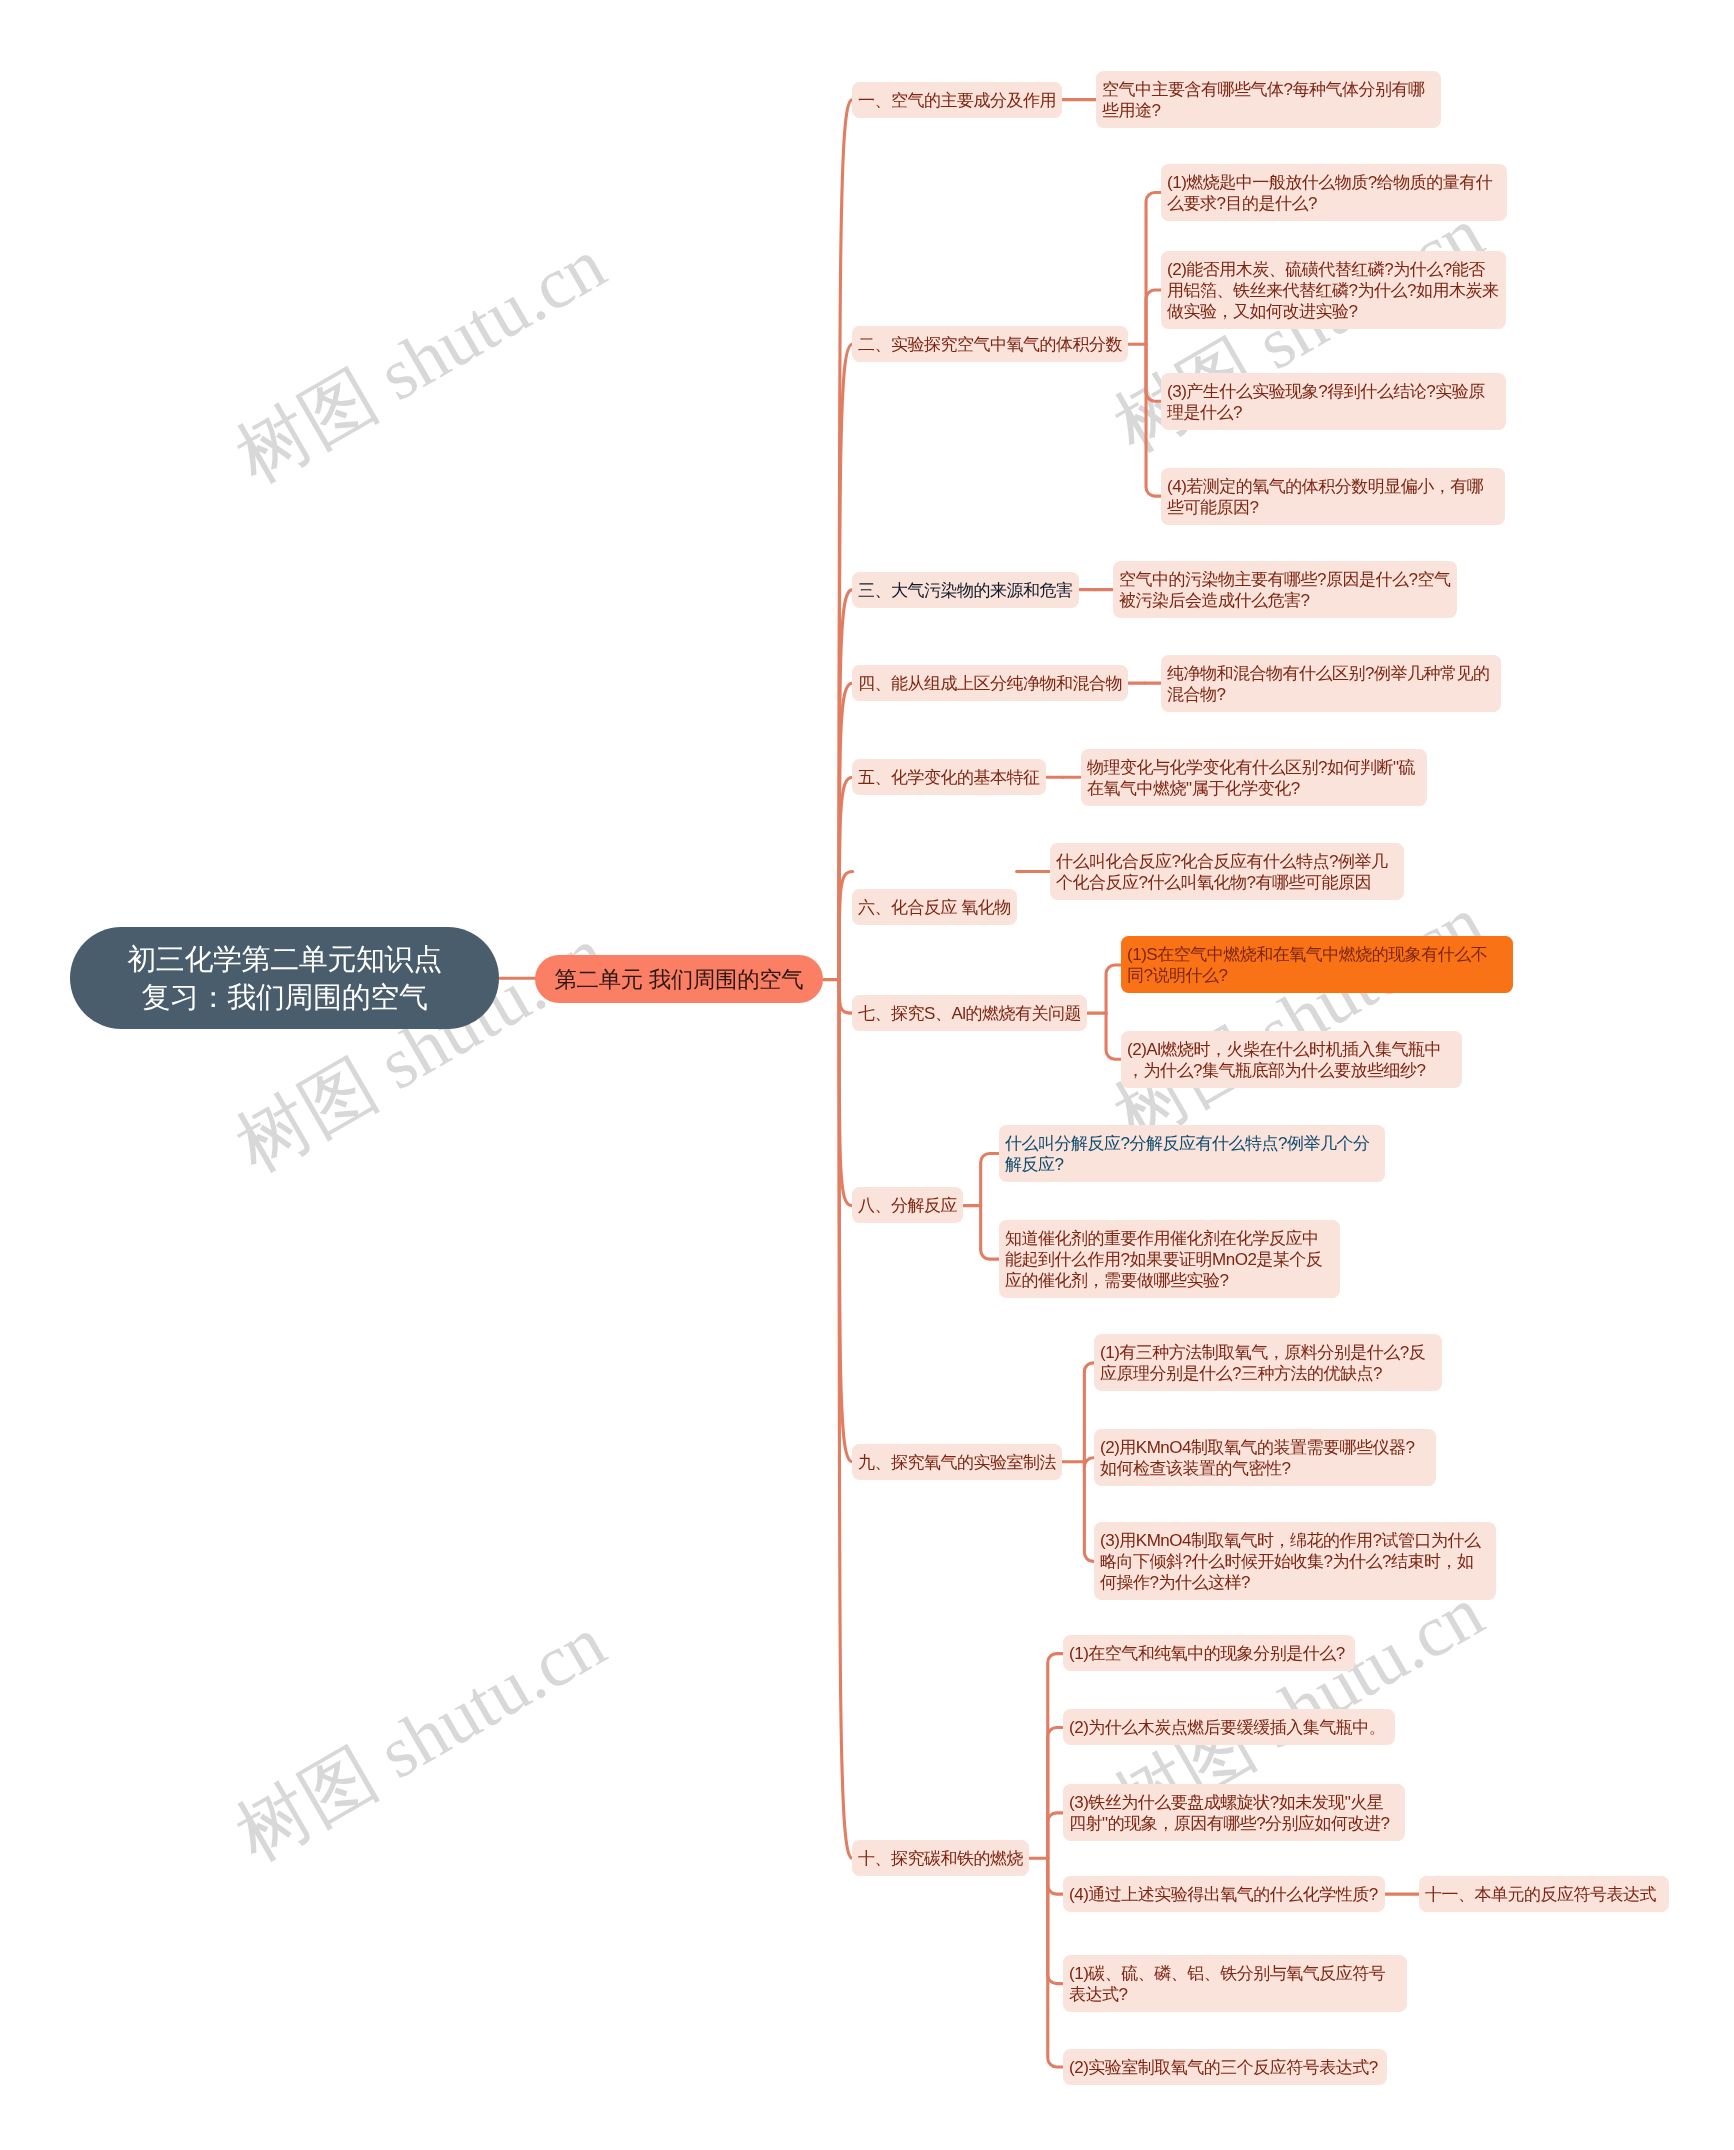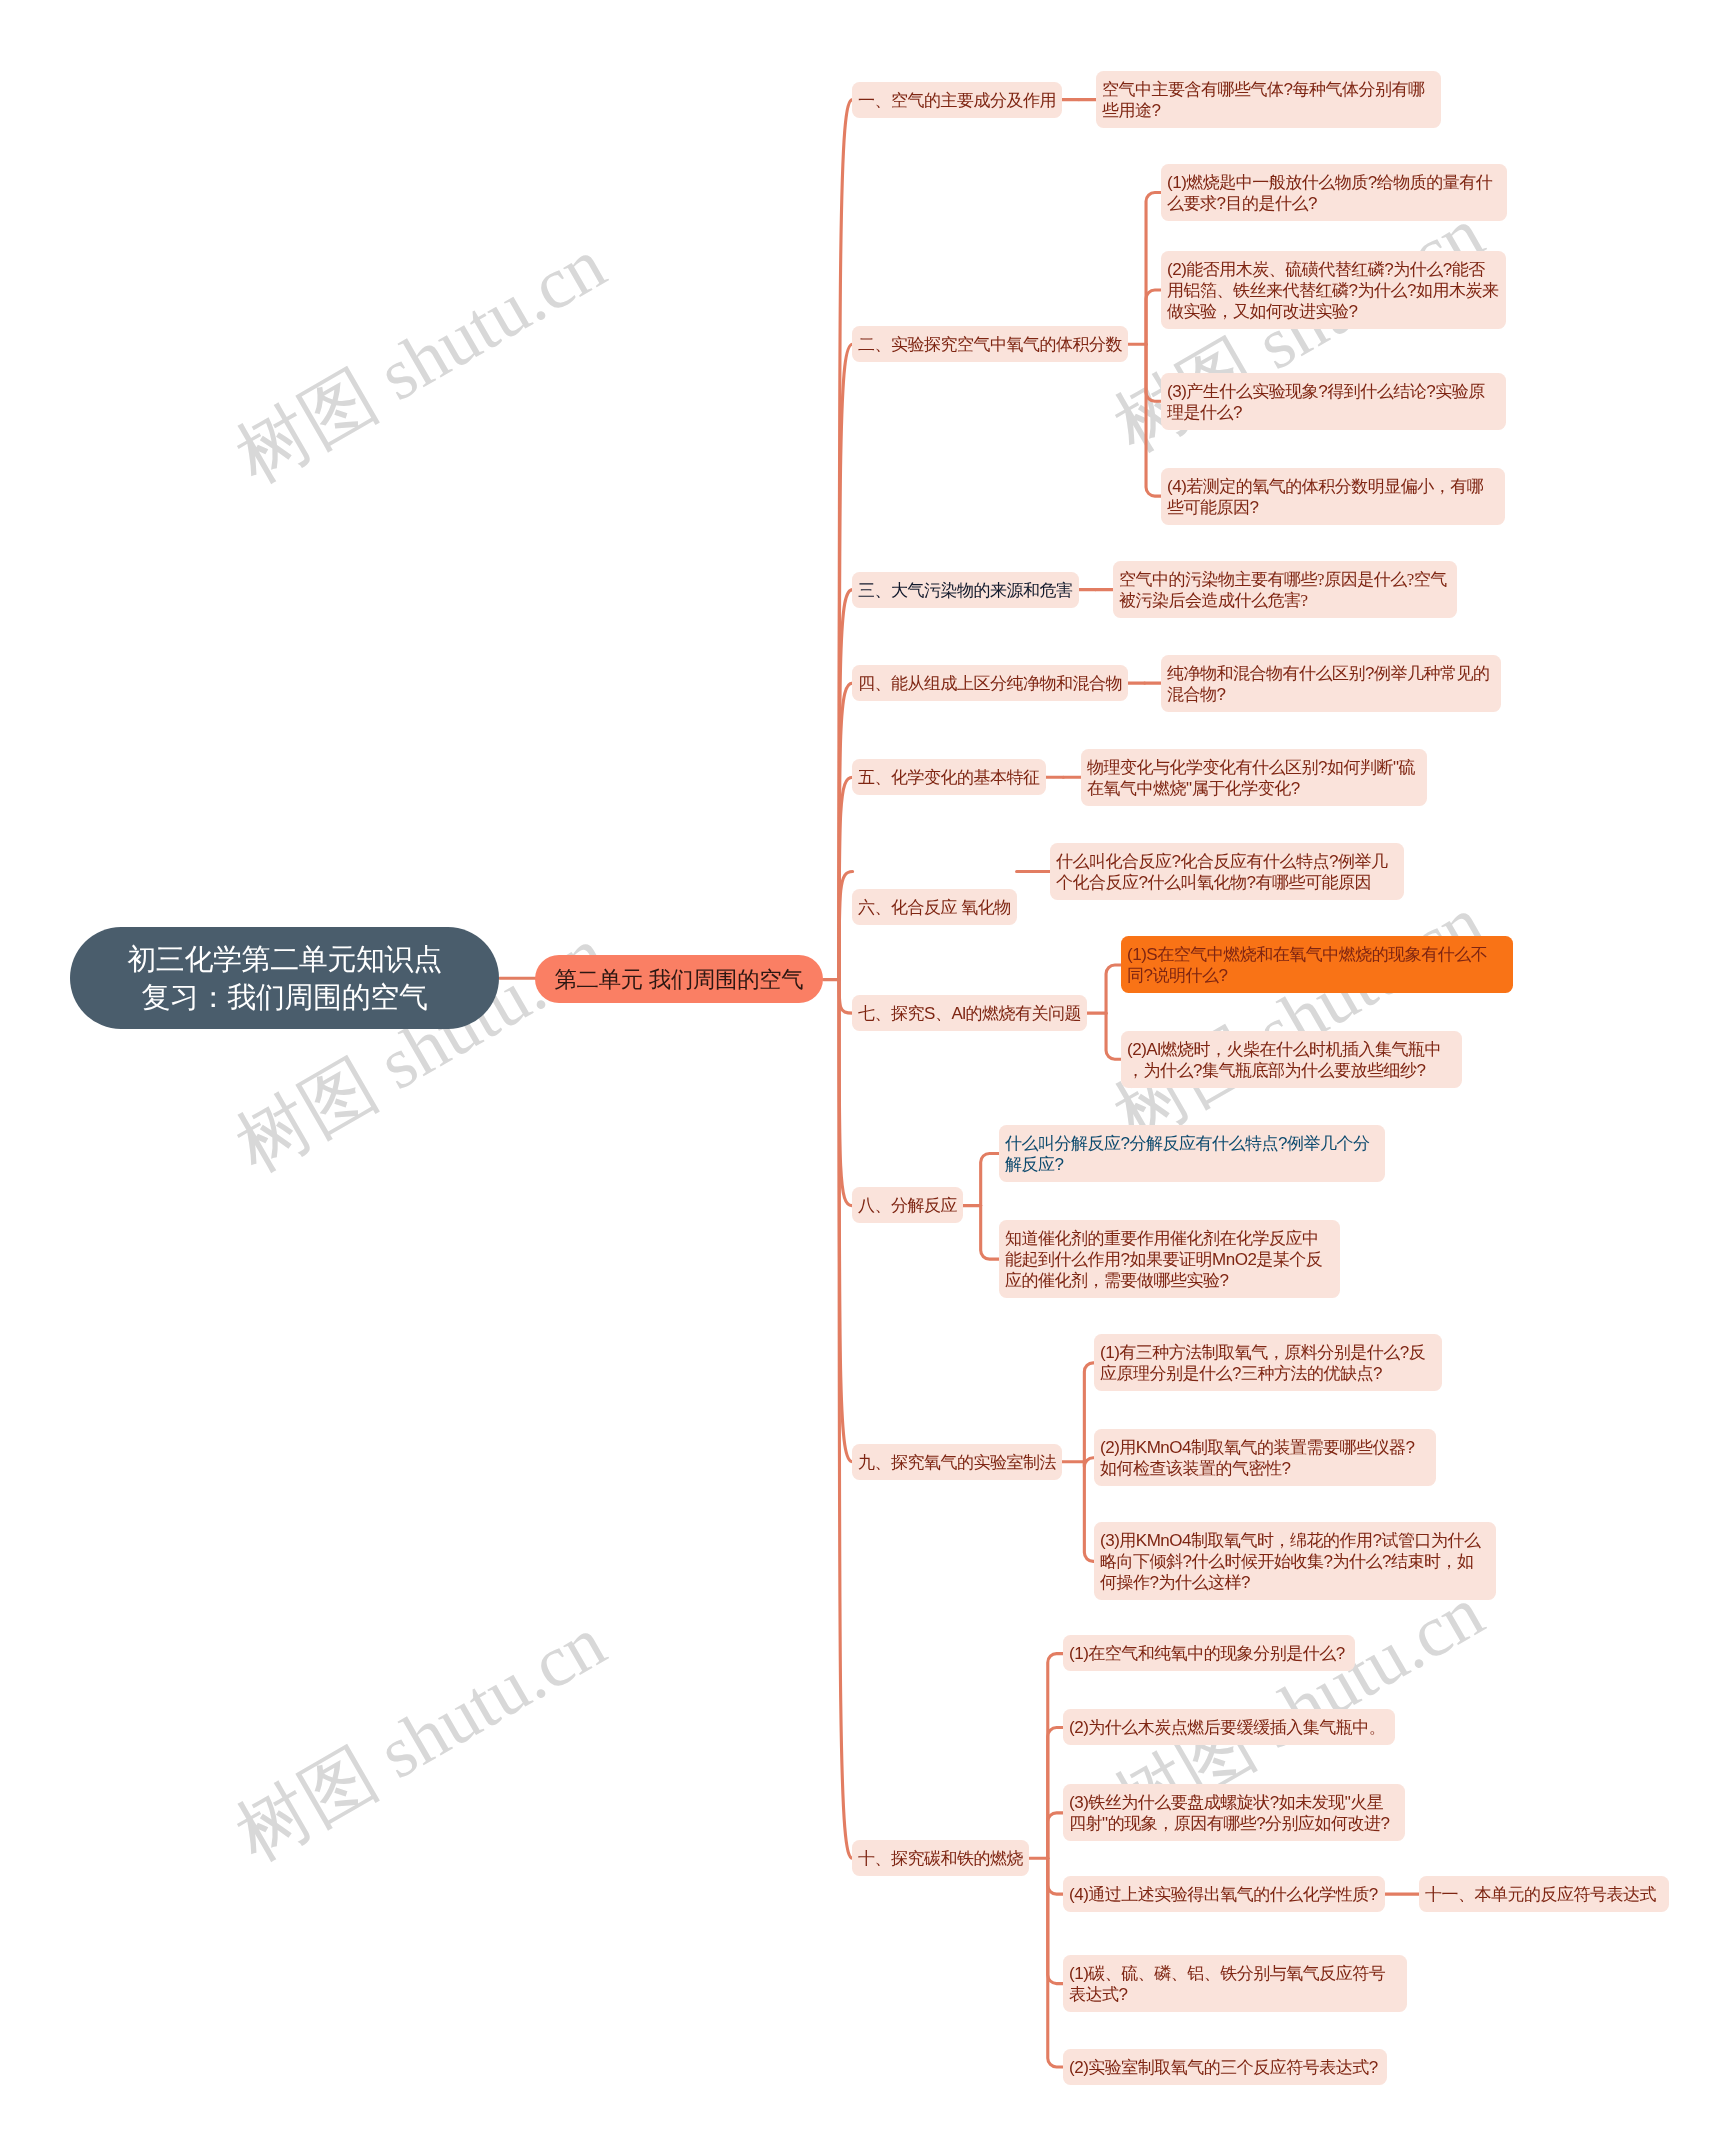--- a/index.html
+++ b/index.html
@@ -85,21 +85,21 @@
   <div id="main-node" style="left: 535px; top: 955px; width: 288px; height: 48px; background: rgb(250, 127, 100); color: rgb(44, 23, 18);">第二单元 我们周围的空气</div>
   <div id="nodes">
       <div class="nd l1" style="left: 852px; background: rgb(250, 227, 219); color: rgb(126, 37, 18); top: 82px;">一、空气的主要成分及作用</div>
       <div class="nd l2" style="left: 1096px; background: rgb(250, 227, 219); color: rgb(126, 37, 18); width: 345px; top: 71px;">空气中主要含有哪些气体?每种气体分别有哪些用途?</div>
       <div class="nd l1" style="left: 852px; background: rgb(250, 227, 219); color: rgb(126, 37, 18); top: 326px;">二、实验探究空气中氧气的体积分数</div>
       <div class="nd l2" style="left: 1161px; background: rgb(250, 227, 219); color: rgb(126, 37, 18); width: 346px; top: 164px;">(1)燃烧匙中一般放什么物质?给物质的量有什么要求?目的是什么?</div>
       <div class="nd l2" style="left: 1161px; background: rgb(250, 227, 219); color: rgb(126, 37, 18); width: 345px; top: 251px;">(2)能否用木炭、硫磺代替红磷?为什么?能否用铝箔、铁丝来代替红磷?为什么?如用木炭来做实验，又如何改进实验?</div>
       <div class="nd l2" style="left: 1161px; background: rgb(250, 227, 219); color: rgb(126, 37, 18); width: 345px; top: 373px;">(3)产生什么实验现象?得到什么结论?实验原理是什么?</div>
       <div class="nd l2" style="left: 1161px; background: rgb(250, 227, 219); color: rgb(126, 37, 18); width: 344px; top: 468px;">(4)若测定的氧气的体积分数明显偏小，有哪些可能原因?</div>
       <div class="nd l1" style="left: 852px; background: rgb(250, 227, 219); color: #0f172a; top: 572px;">三、大气污染物的来源和危害</div>
-      <div class="nd l2" style="left: 1113px; background: rgb(250, 227, 219); color: rgb(126, 37, 18); width: 344px; top: 561px; font-family: Liberation Serif, serif;">空气中的污染物主要有哪些?原因是什么?空气被污染后会造成什么危害?</div>
+      <div class="nd l2" style="left: 1113px; background: rgb(250, 227, 219); color: rgb(126, 37, 18); width: 344px; top: 561px;">空气中的污染物主要有哪些?原因是什么?空气被污染后会造成什么危害?</div>
       <div class="nd l1" style="left: 852px; background: rgb(250, 227, 219); color: rgb(126, 37, 18); top: 665px;">四、能从组成上区分纯净物和混合物</div>
       <div class="nd l2" style="left: 1161px; background: rgb(250, 227, 219); color: rgb(126, 37, 18); width: 340px; top: 655px;">纯净物和混合物有什么区别?例举几种常见的混合物?</div>
       <div class="nd l1" style="left: 852px; background: rgb(250, 227, 219); color: rgb(126, 37, 18); top: 759px;">五、化学变化的基本特征</div>
       <div class="nd l2" style="left: 1081px; background: rgb(250, 227, 219); color: rgb(126, 37, 18); width: 346px; top: 749px;">物理变化与化学变化有什么区别?如何判断"硫在氧气中燃烧"属于化学变化?</div>
       <div class="nd l1" style="left: 852px; background: rgb(250, 227, 219); color: rgb(126, 37, 18); top: 853px; margin-top: 36px;">六、化合反应 氧化物</div>
       <div class="nd l2" style="left: 1050px; background: rgb(250, 227, 219); color: rgb(126, 37, 18); width: 354px; top: 843px;">什么叫化合反应?化合反应有什么特点?例举几个化合反应?什么叫氧化物?有哪些可能原因</div>
       <div class="nd l1" style="left: 852px; background: rgb(250, 227, 219); color: rgb(126, 37, 18); top: 995px;">七、探究S、Al的燃烧有关问题</div>
       <div class="nd l2" style="left: 1121px; background: #f97316; color: rgb(126, 37, 18); width: 392px; top: 936px;">(1)S在空气中燃烧和在氧气中燃烧的现象有什么不同?说明什么?</div>
       <div class="nd l2" style="left: 1121px; background: rgb(250, 227, 219); color: rgb(126, 37, 18); line-break: anywhere; width: 341px; top: 1031px;">(2)Al燃烧时，火柴在什么时机插入集气瓶中，为什么?集气瓶底部为什么要放些细纱?</div>
       <div class="nd l1" style="left: 852px; background: rgb(250, 227, 219); color: rgb(126, 37, 18); top: 1187px;">八、分解反应</div>

